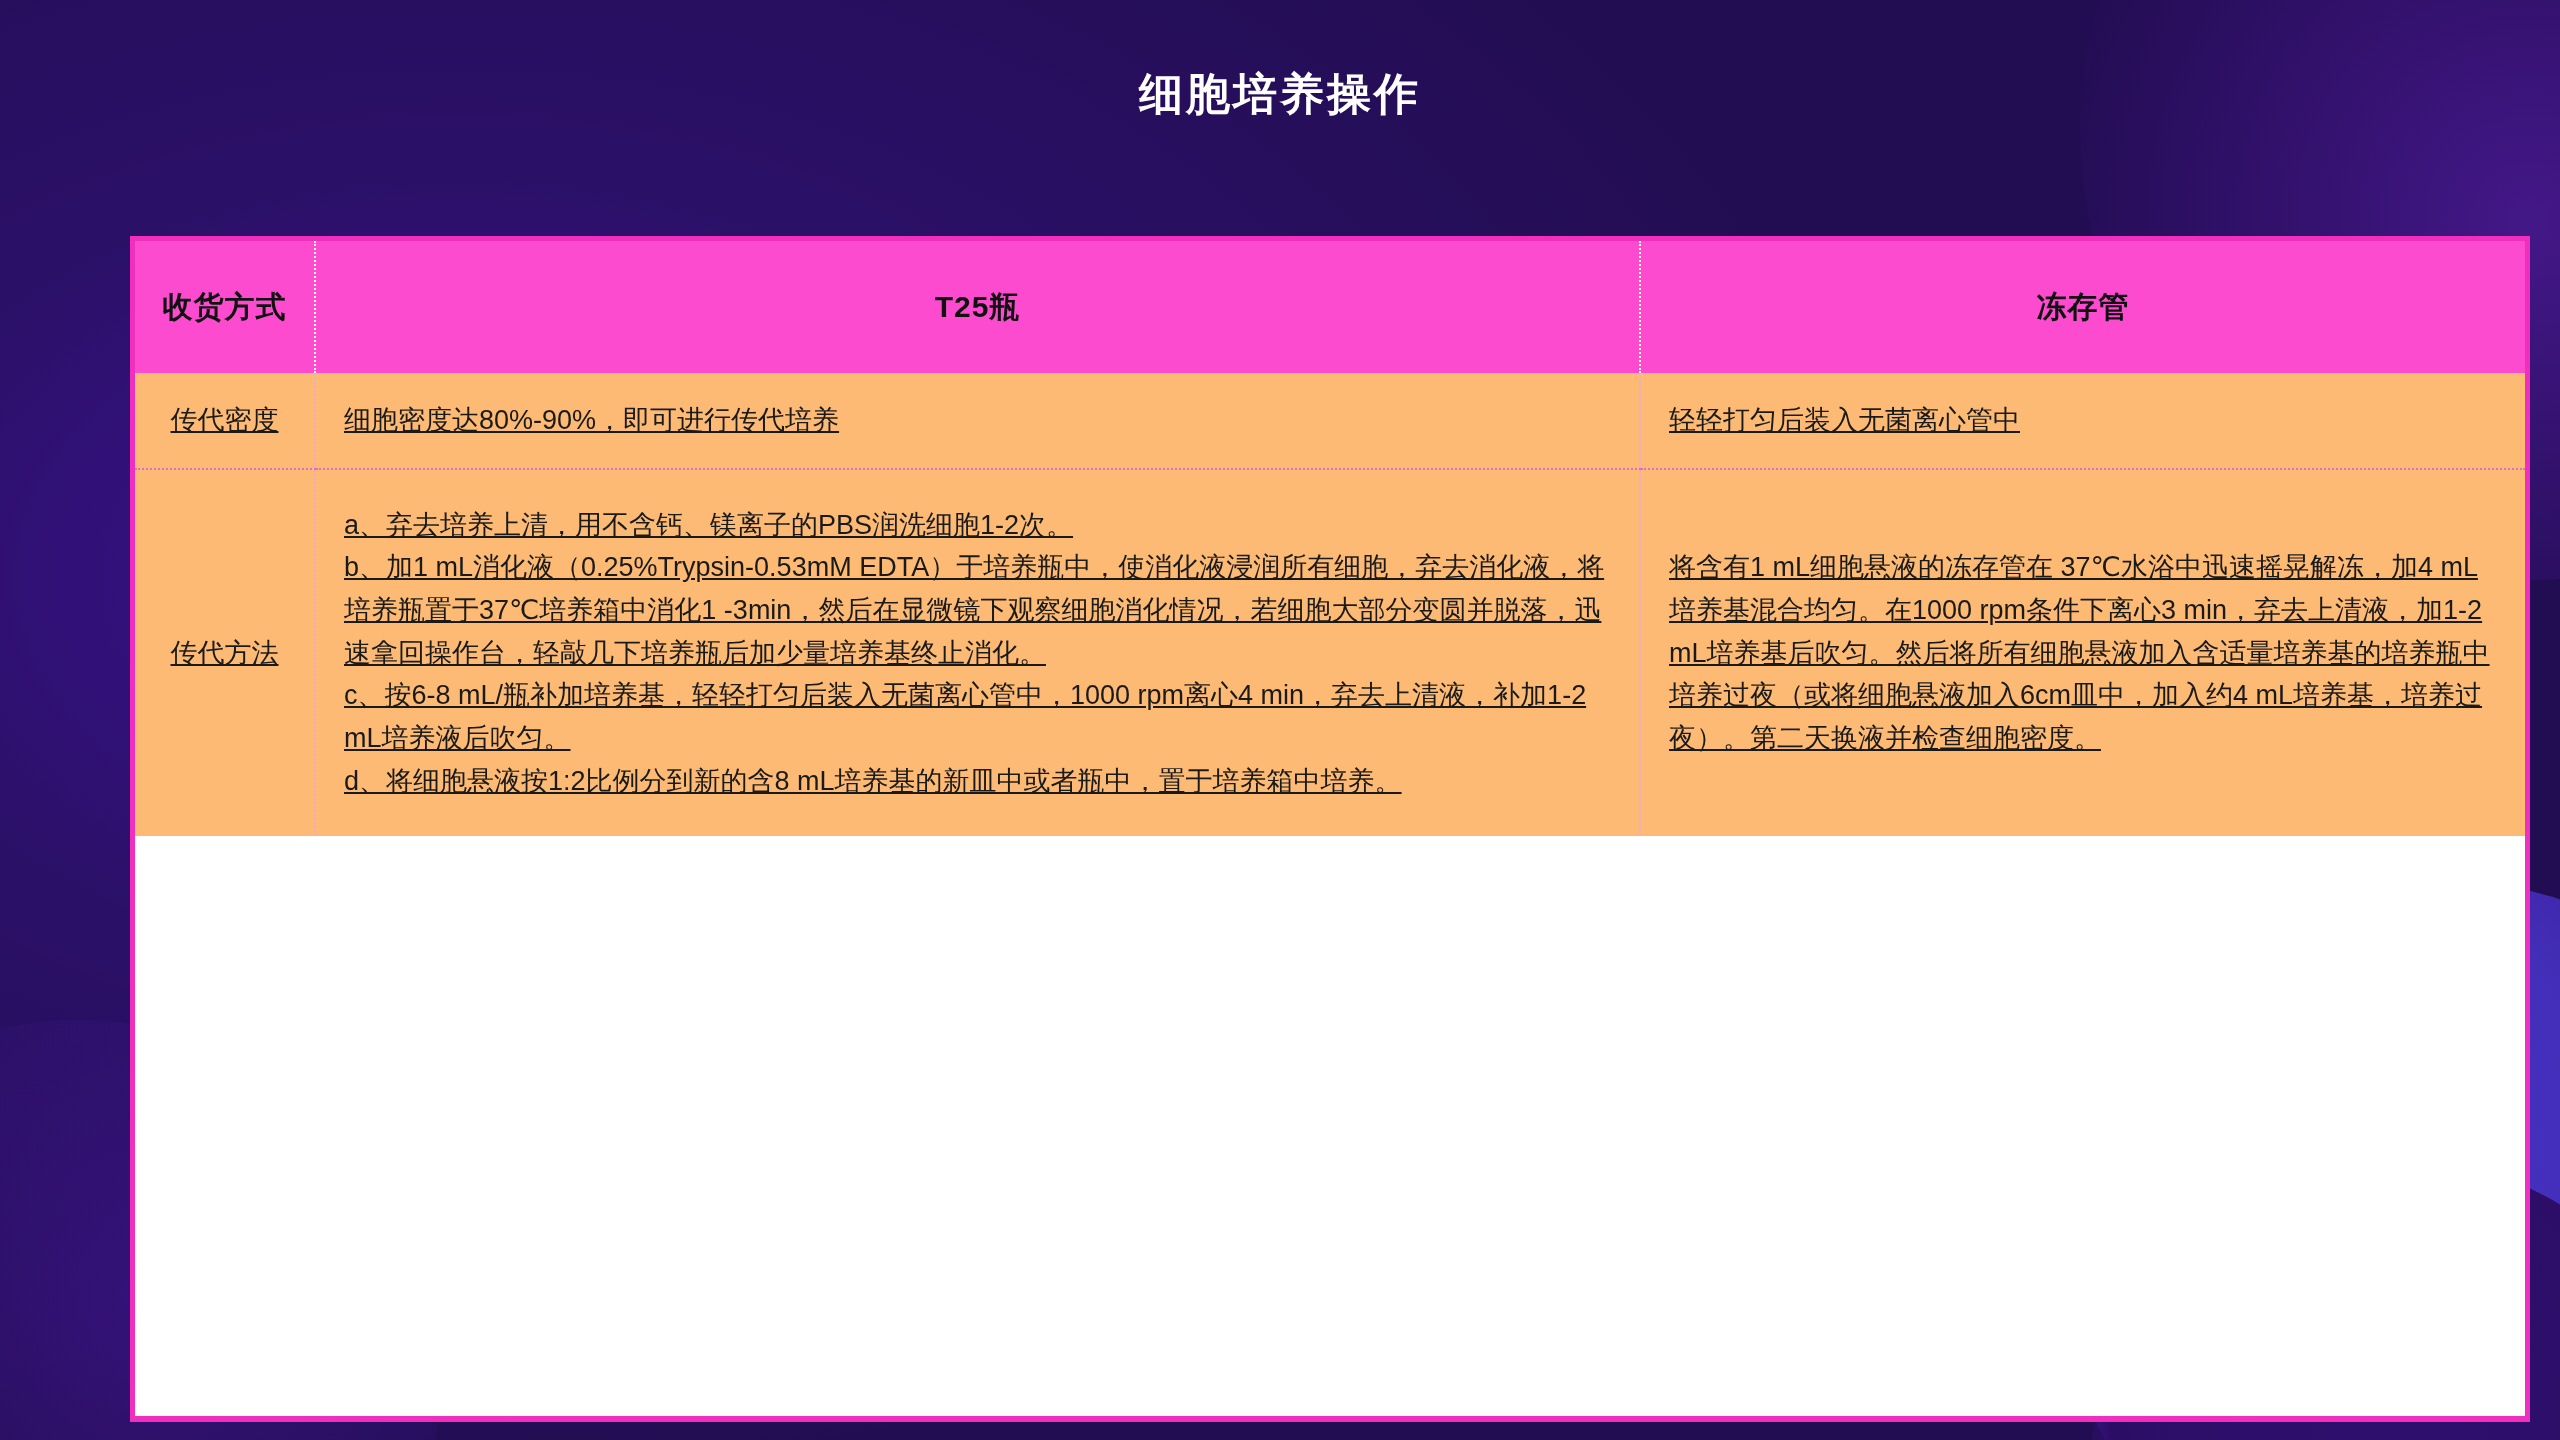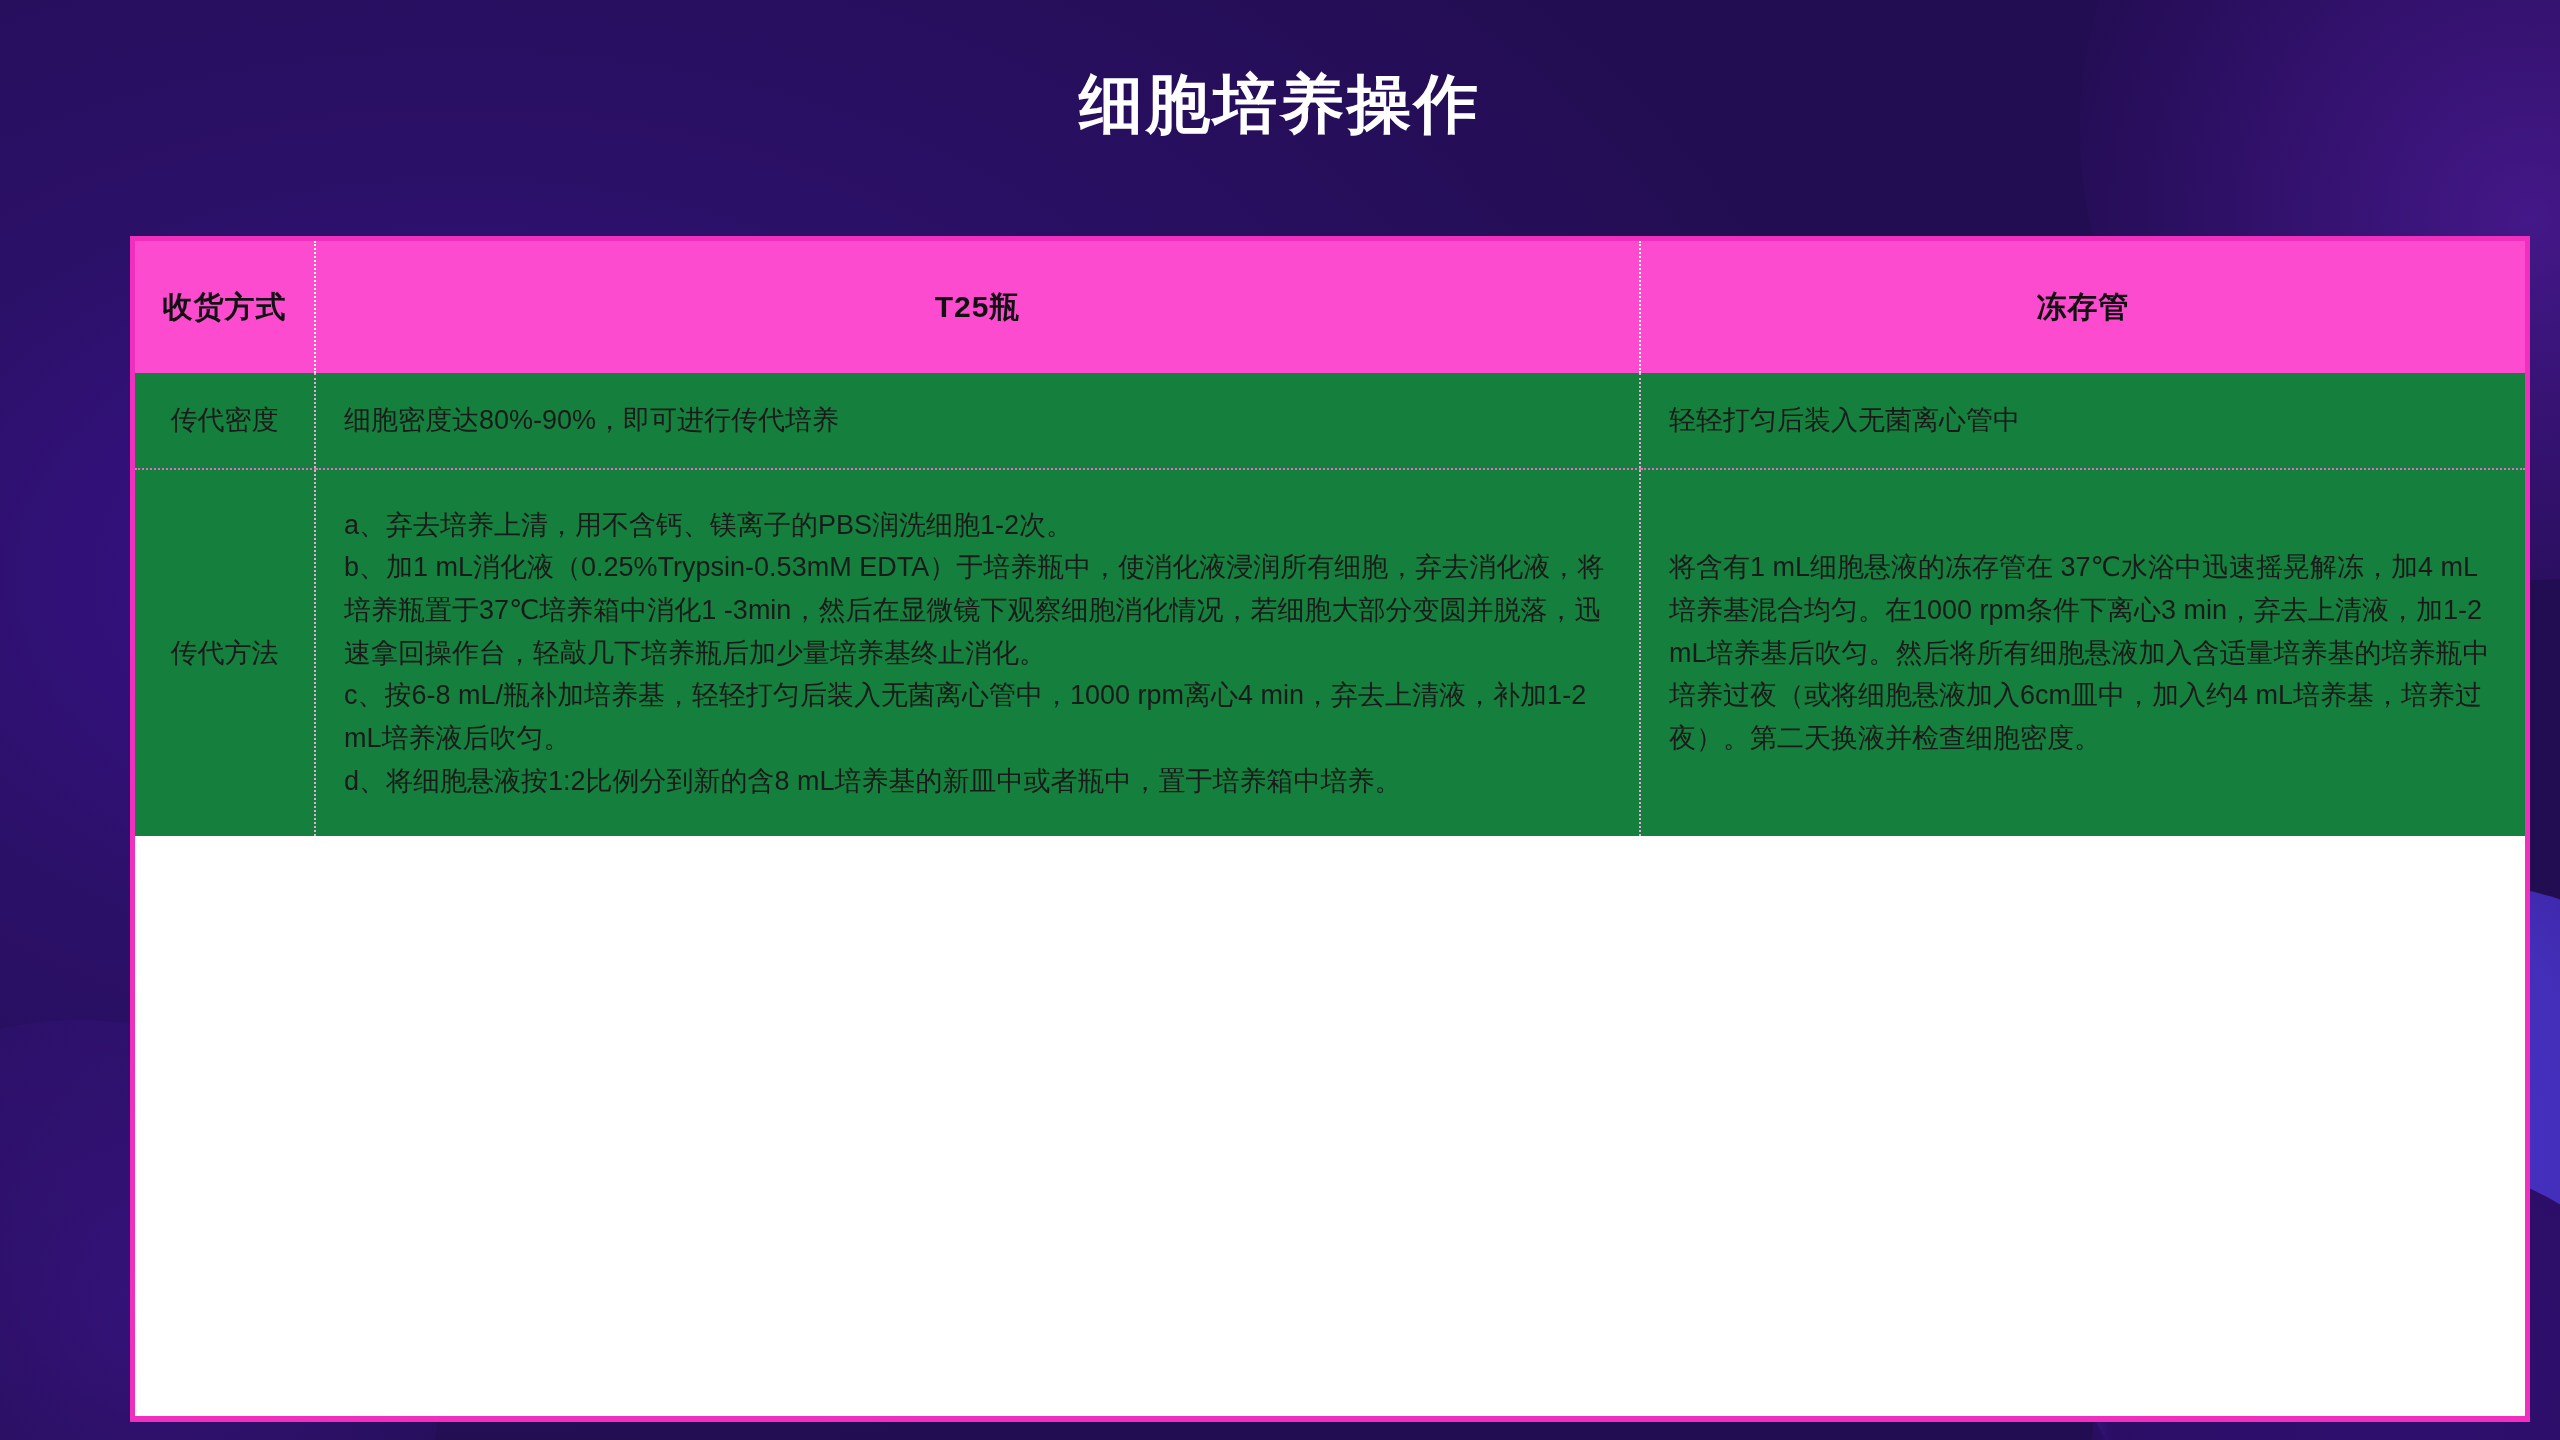--- a/index.html
+++ b/index.html
@@ -38,21 +38,21 @@
     position:absolute; left:-280px; bottom:-300px;
     width: 720px; height: 720px; border-radius:50%;
     background: radial-gradient(circle at 60% 40%, rgba(70,24,160,0.45) 0%, rgba(44,13,102,0) 70%);
   }
 
   #page-title {
     position: absolute;
     top: 72px; left: 0; right: 0;
     text-align: center;
     color: #ffffff;
-    font-size: 64px;
+    font-size: 44px;
     font-weight: bold;
     letter-spacing: 3px;
     line-height: 1;
   }
 
   #table-wrap {
     position: absolute;
     left: 130px; top: 236px;
     width: 2400px; height: 1186px;
     border: 5px solid #f02fbe;
@@ -96,21 +96,21 @@
     text-align: center;
     padding: 26px 8px;
     font-size: 27px;
     white-space: nowrap;
   }
   tbody td.body-cell {
     border-left: 2px dotted #e8a8d8;
     text-align: left;
   }
   tbody tr.shaded td { background: #f0f0f0; }
-  tbody tr.plain  td { background: #15803d; }
+  tbody tr.plain  td { background: #fdba74; text-decoration: underline; }
   tbody tr:last-child td { border-bottom: none; }
 
   .cell-text { white-space: pre-line; }
   .row-tall td { padding-top: 34px; padding-bottom: 34px; }
 </style>
 </head>
 <body>
 
 <div id="deco">
   <div class="blob-c"></div>

